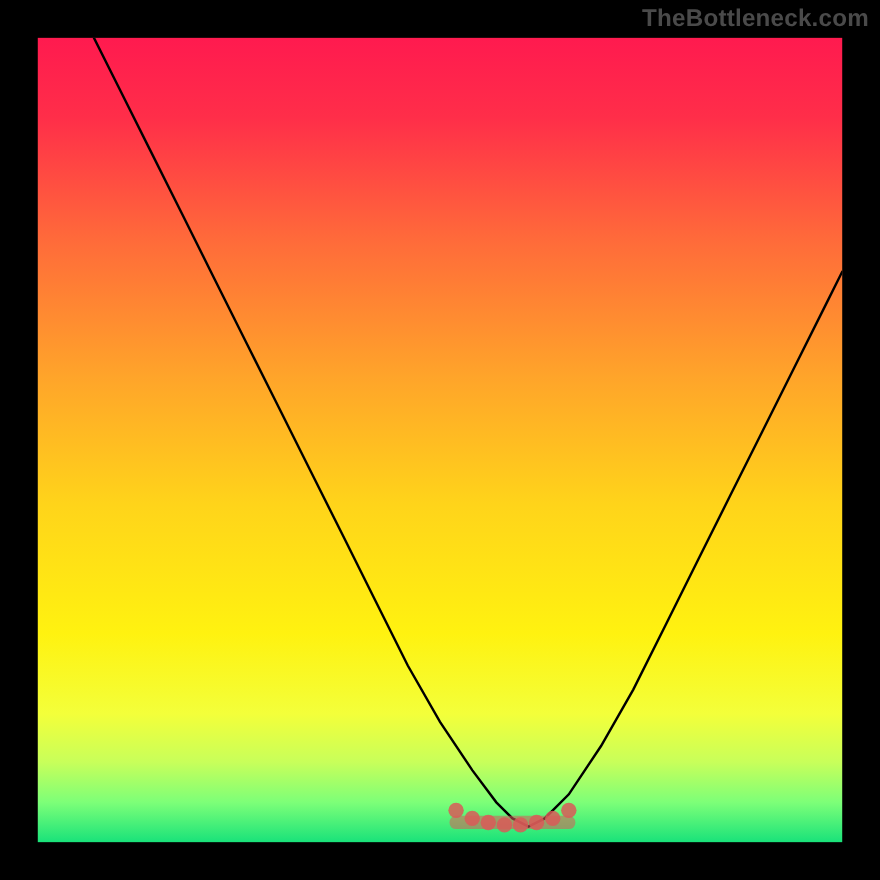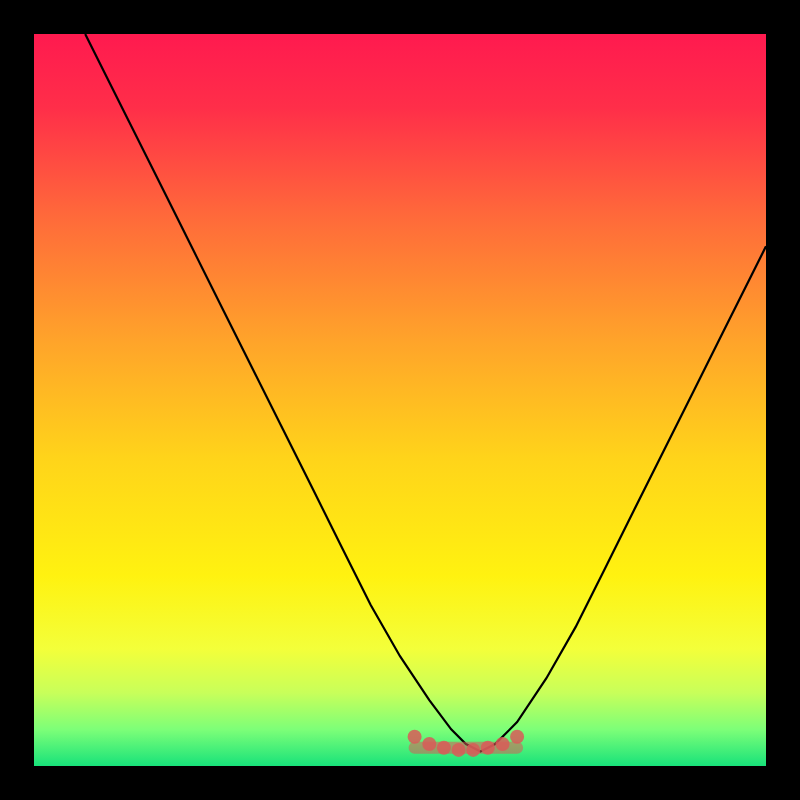--- a/index.html
+++ b/index.html
@@ -39,20 +39,21 @@
     font-weight: 600;
     letter-spacing: 0.2px;
     user-select: none;
   }
 </style>
 </head>
 <body>
 
 <div class="stage">
 
+  <div class="watermark">TheBottleneck.com</div>
 
   <div class="plot">
     <svg id="chart-svg" width="732" height="732" viewBox="0 0 732 732">
       <defs>
         <linearGradient id="bg-grad" x1="0" y1="0" x2="0" y2="1">
             <stop offset="0.0%" stop-color="#ff1a4f"></stop>
             <stop offset="10.0%" stop-color="#ff2e49"></stop>
             <stop offset="25.0%" stop-color="#ff6a3a"></stop>
             <stop offset="42.0%" stop-color="#ffa42a"></stop>
             <stop offset="58.0%" stop-color="#ffd41a"></stop>

